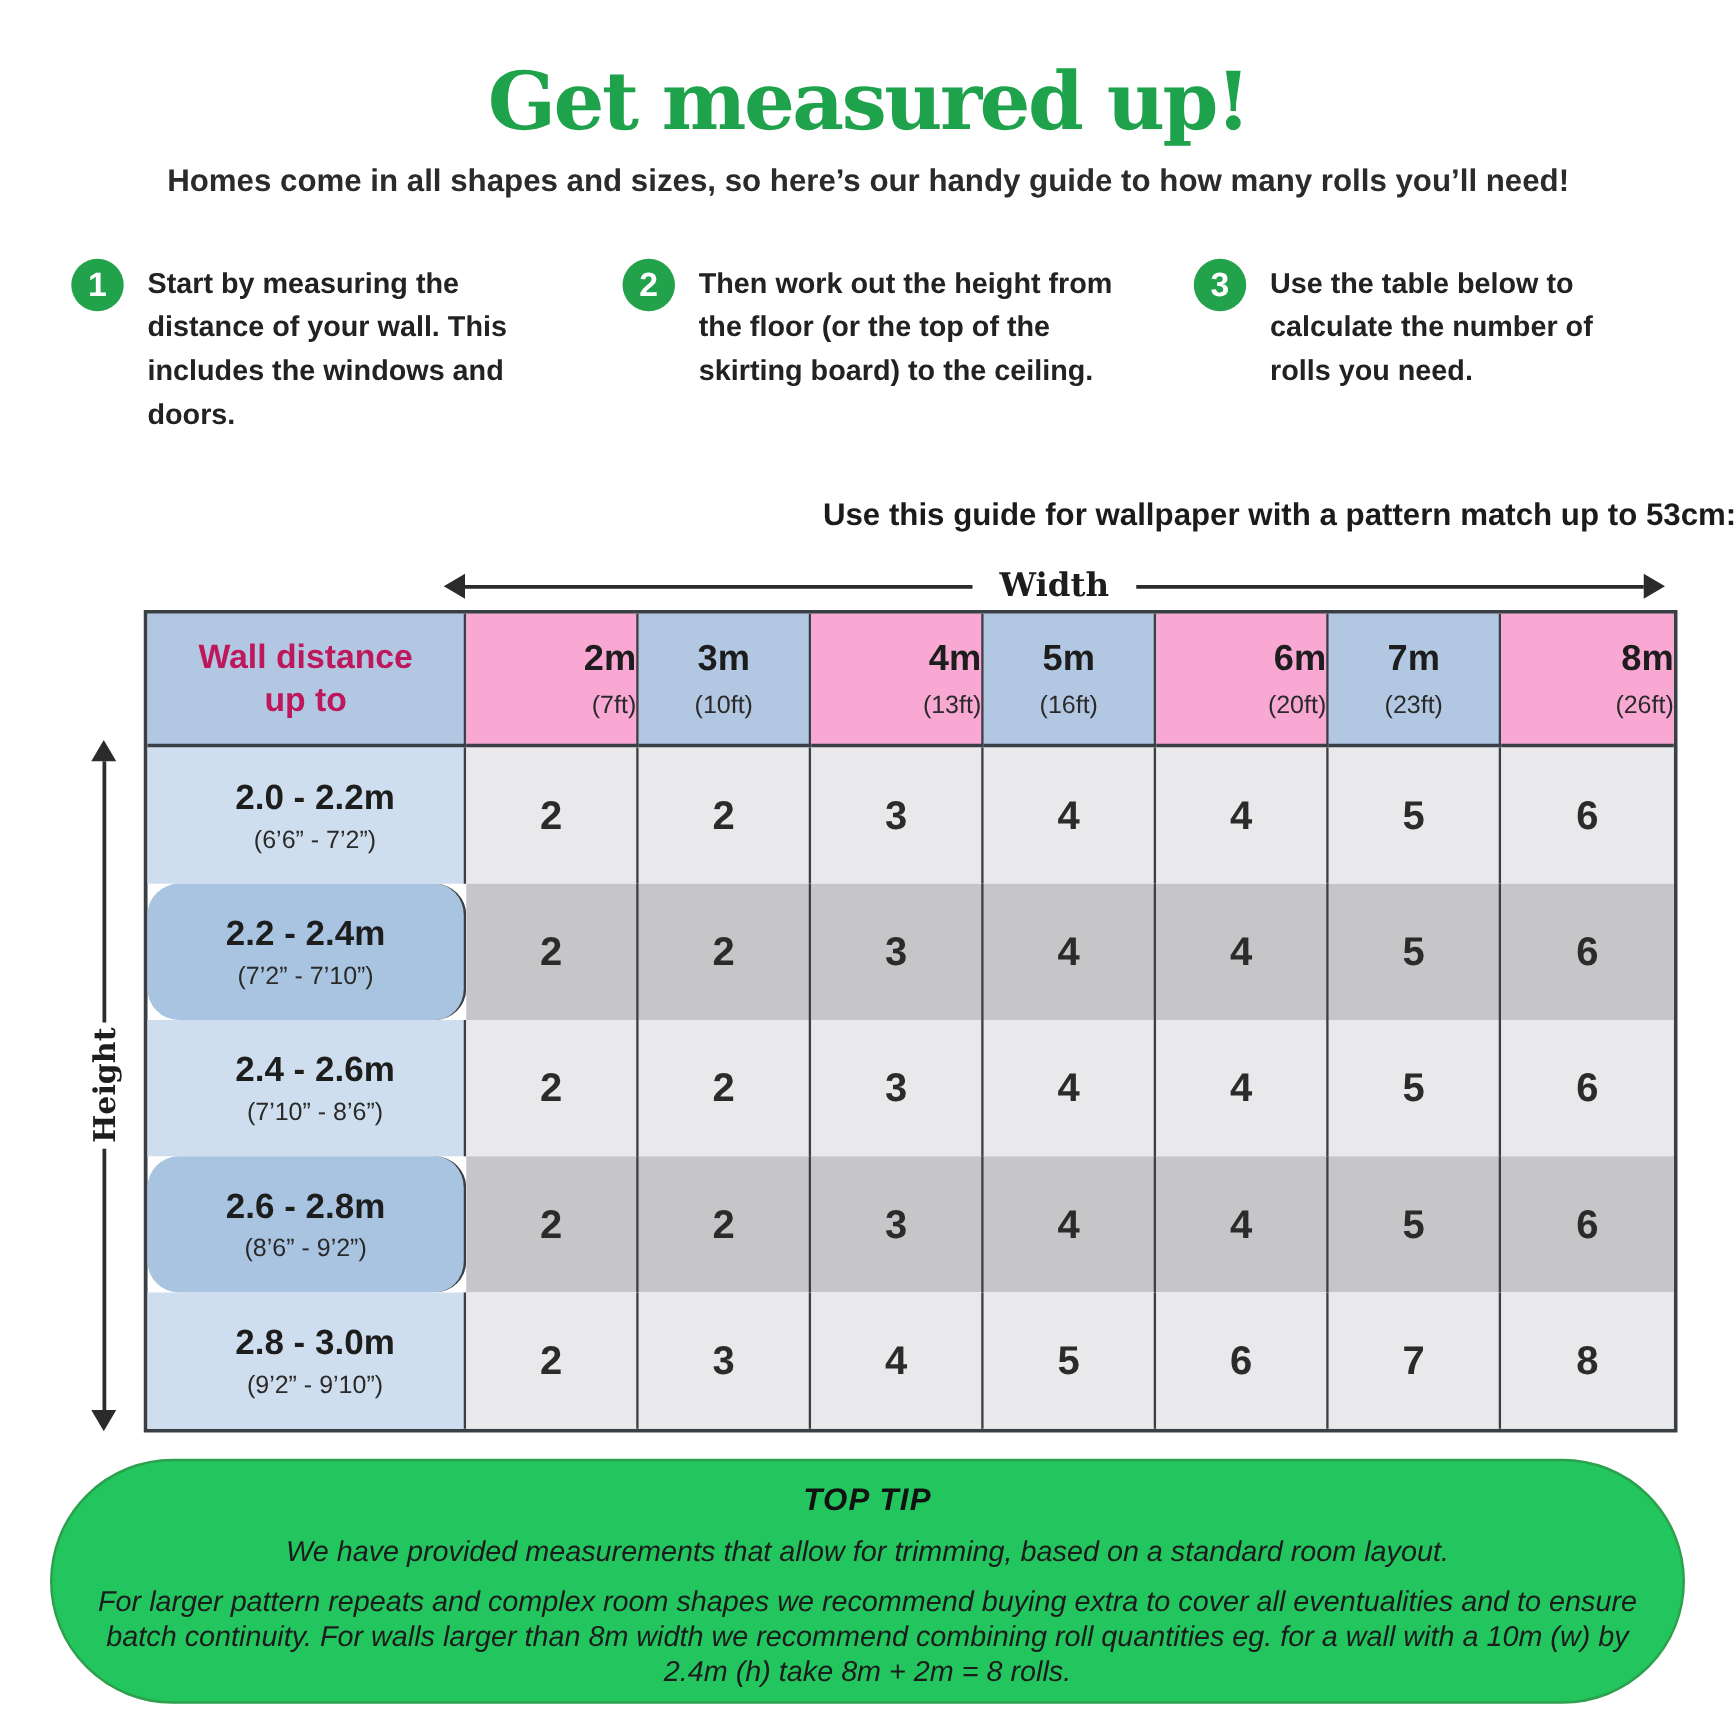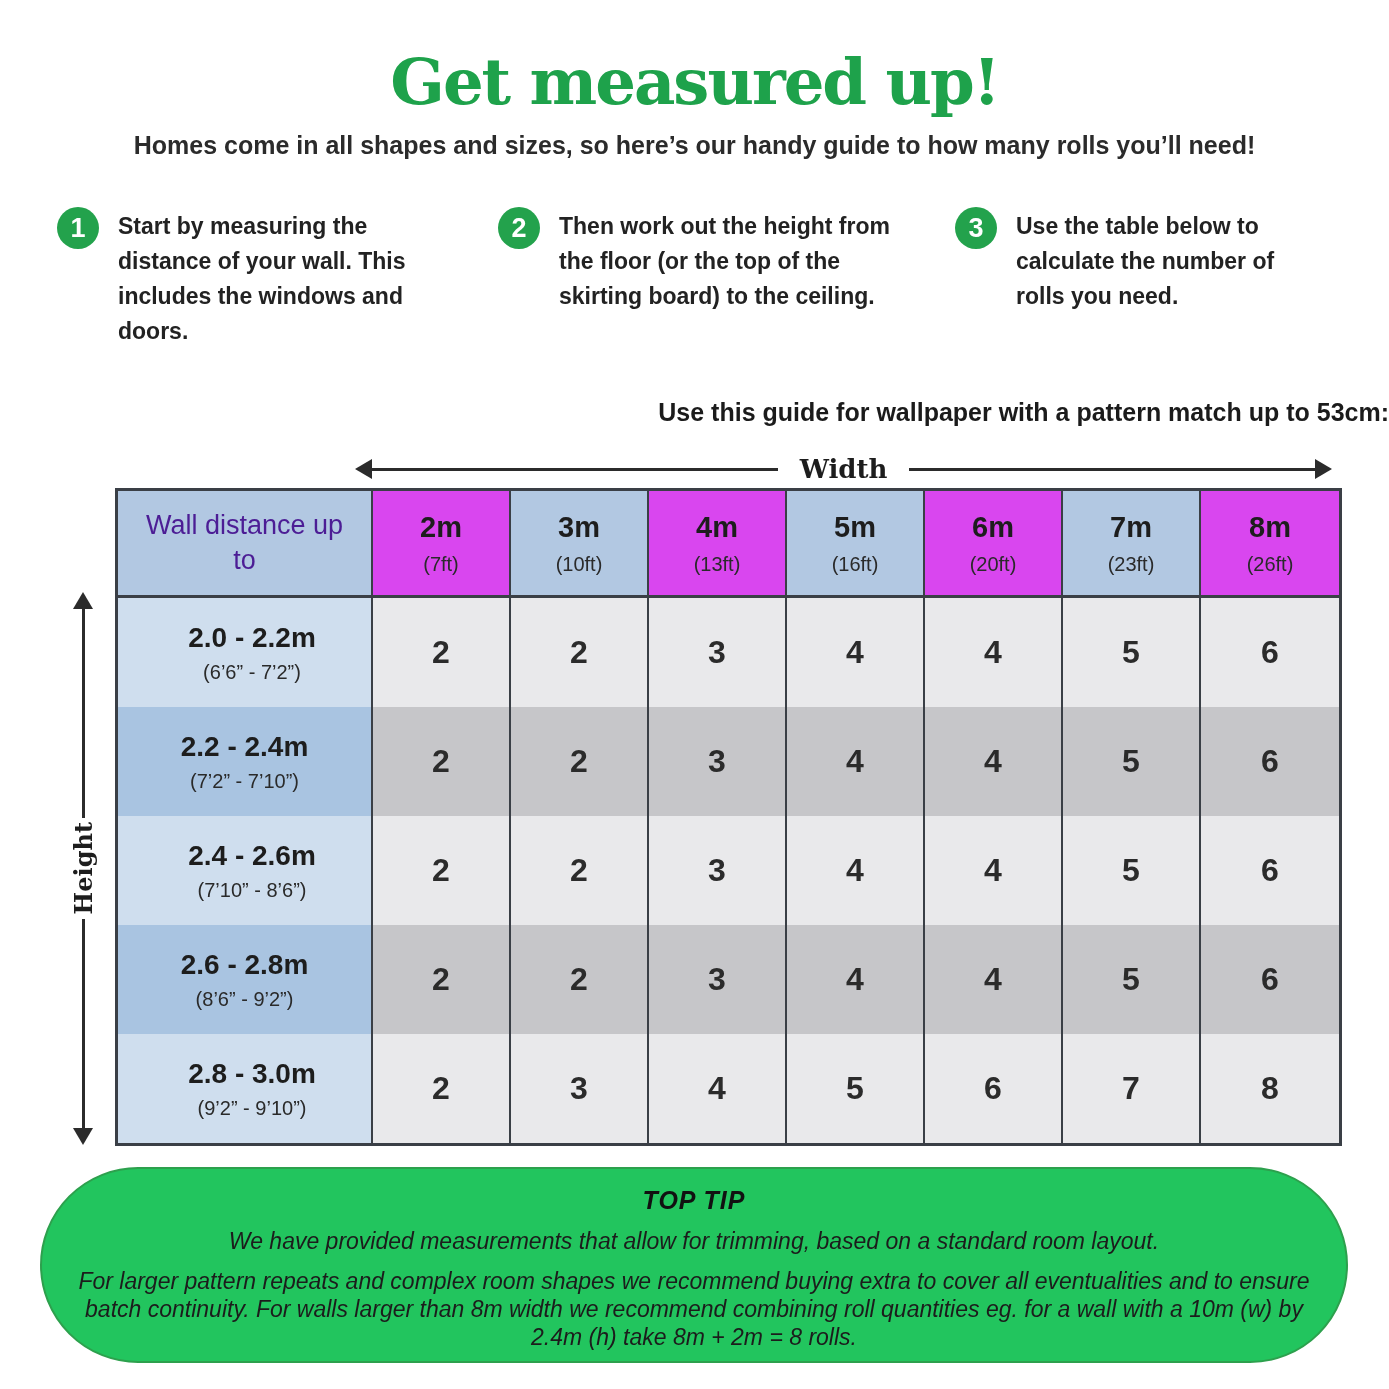--- a/index.html
+++ b/index.html
@@ -51,27 +51,27 @@
   #rolls-table {
     position:absolute; left:115px; top:488px;
     display:grid; grid-template-columns:255px repeat(7,138px); grid-template-rows:107px repeat(5,109px);
     border:3px solid #3a3f46; background:#ffffff;
   }
   .cell { border-right:2px solid #3a3f46; display:flex; flex-direction:column; align-items:center; justify-content:center; box-sizing:border-box; }
   #rolls-table > :nth-child(8n) { border-right:none; }
   #rolls-table > :nth-child(-n+8) { border-bottom:3px solid #3a3f46; }
 
   .hdr-dark  { background:#b2c8e2; }
-  .hdr-light { background:#d946ef; }
+  .hdr-light { background:#f9a8d4;align-items:flex-end; }
   .lbl-light { background:#cfdeee;padding-left:15px; }
-  .lbl-dark  { background:#a9c4e1; }
+  .lbl-dark  { background:#a9c4e1;border-radius:25px; }
   .val-light { background:#e9e9eb; }
   .val-dark  { background:#c6c6c9; }
 
-  .corner-text { font-size:27px; font-weight:normal; line-height:35px; text-align:center; color:#4c1d95; width:210px; }
+  .corner-text { font-size:27px; font-weight:bold; line-height:35px; text-align:center; color:#be185d; width:210px; }
   .col-m { font-size:29px; font-weight:bold; color:#1d1d1d; }
   .col-ft { font-size:20px; color:#2a2a2a; margin-top:9px; }
   .row-range { font-size:28px; font-weight:bold; color:#1d1d1d; }
   .row-imperial { font-size:20px; color:#2a2a2a; margin-top:7px; }
   .value-cell { font-size:32px; font-weight:bold; color:#2b2b2b; }
 
   .top-tip {
     position:absolute; left:40px; top:1167px; width:1308px; height:196px;
     border:2px solid #2da04d; border-radius:100px; background:#22c55e;
     box-sizing:border-box; text-align:center; padding:17px 28px 0 28px;font-style:italic;

